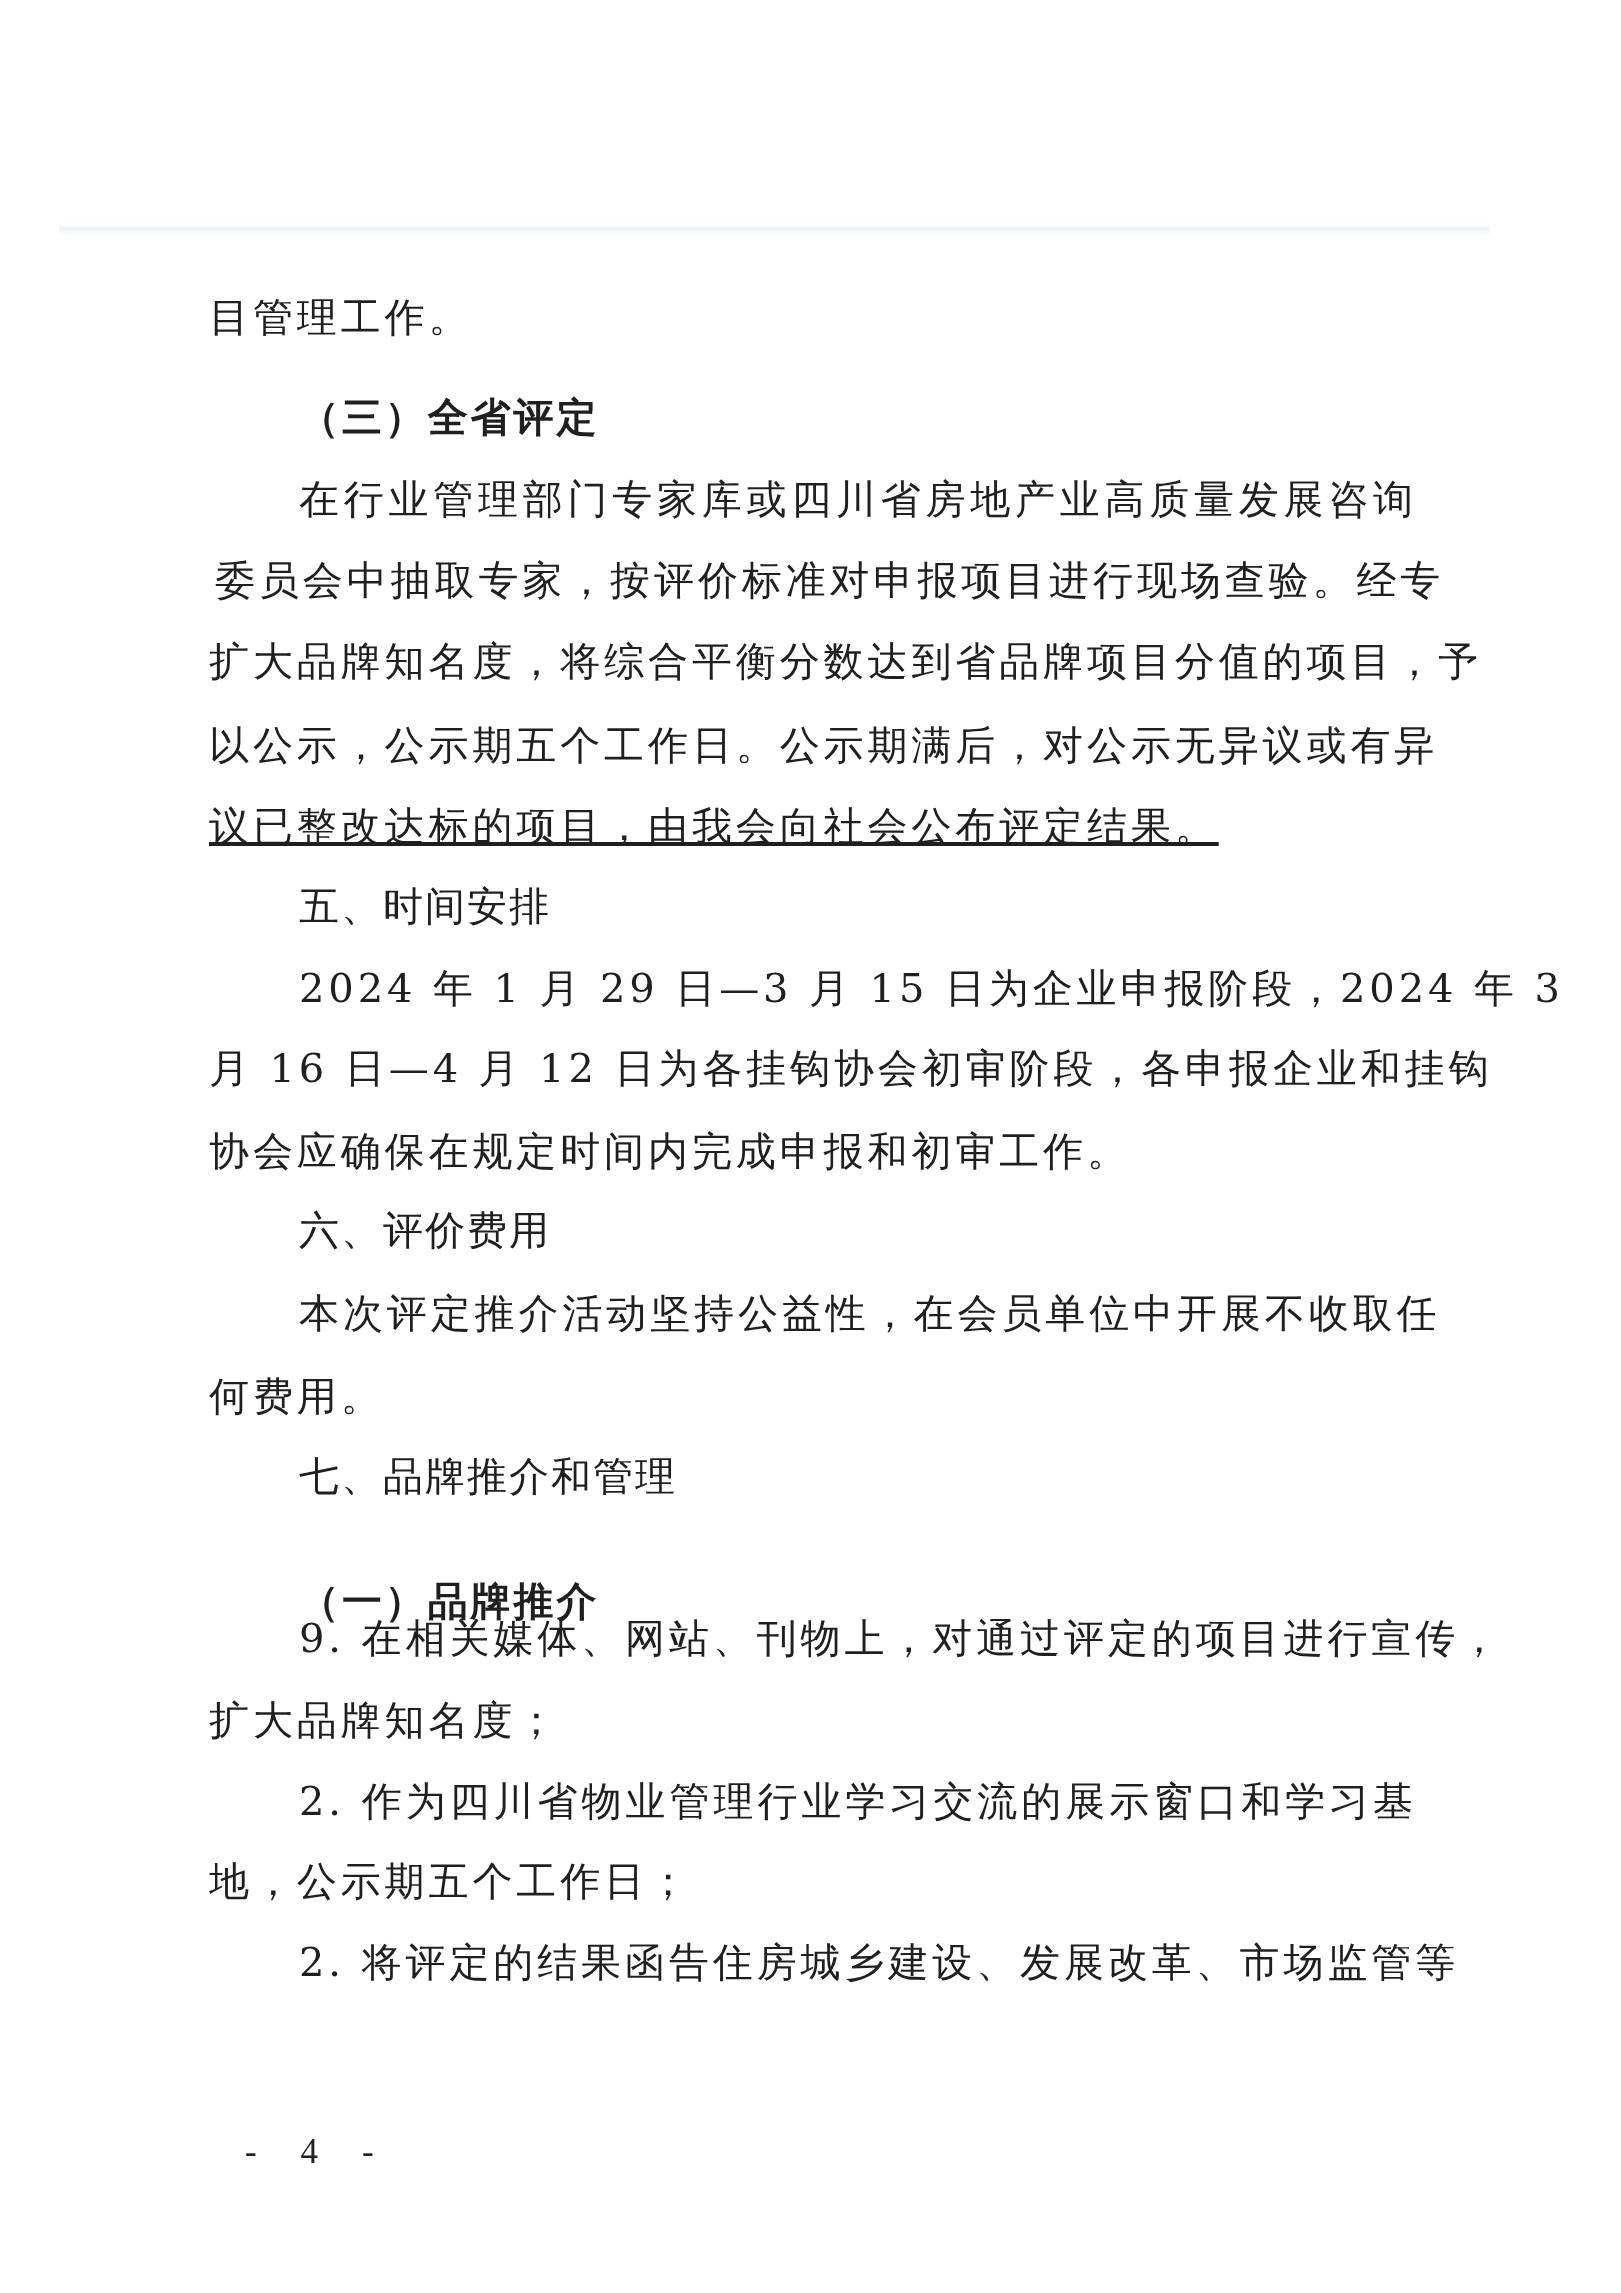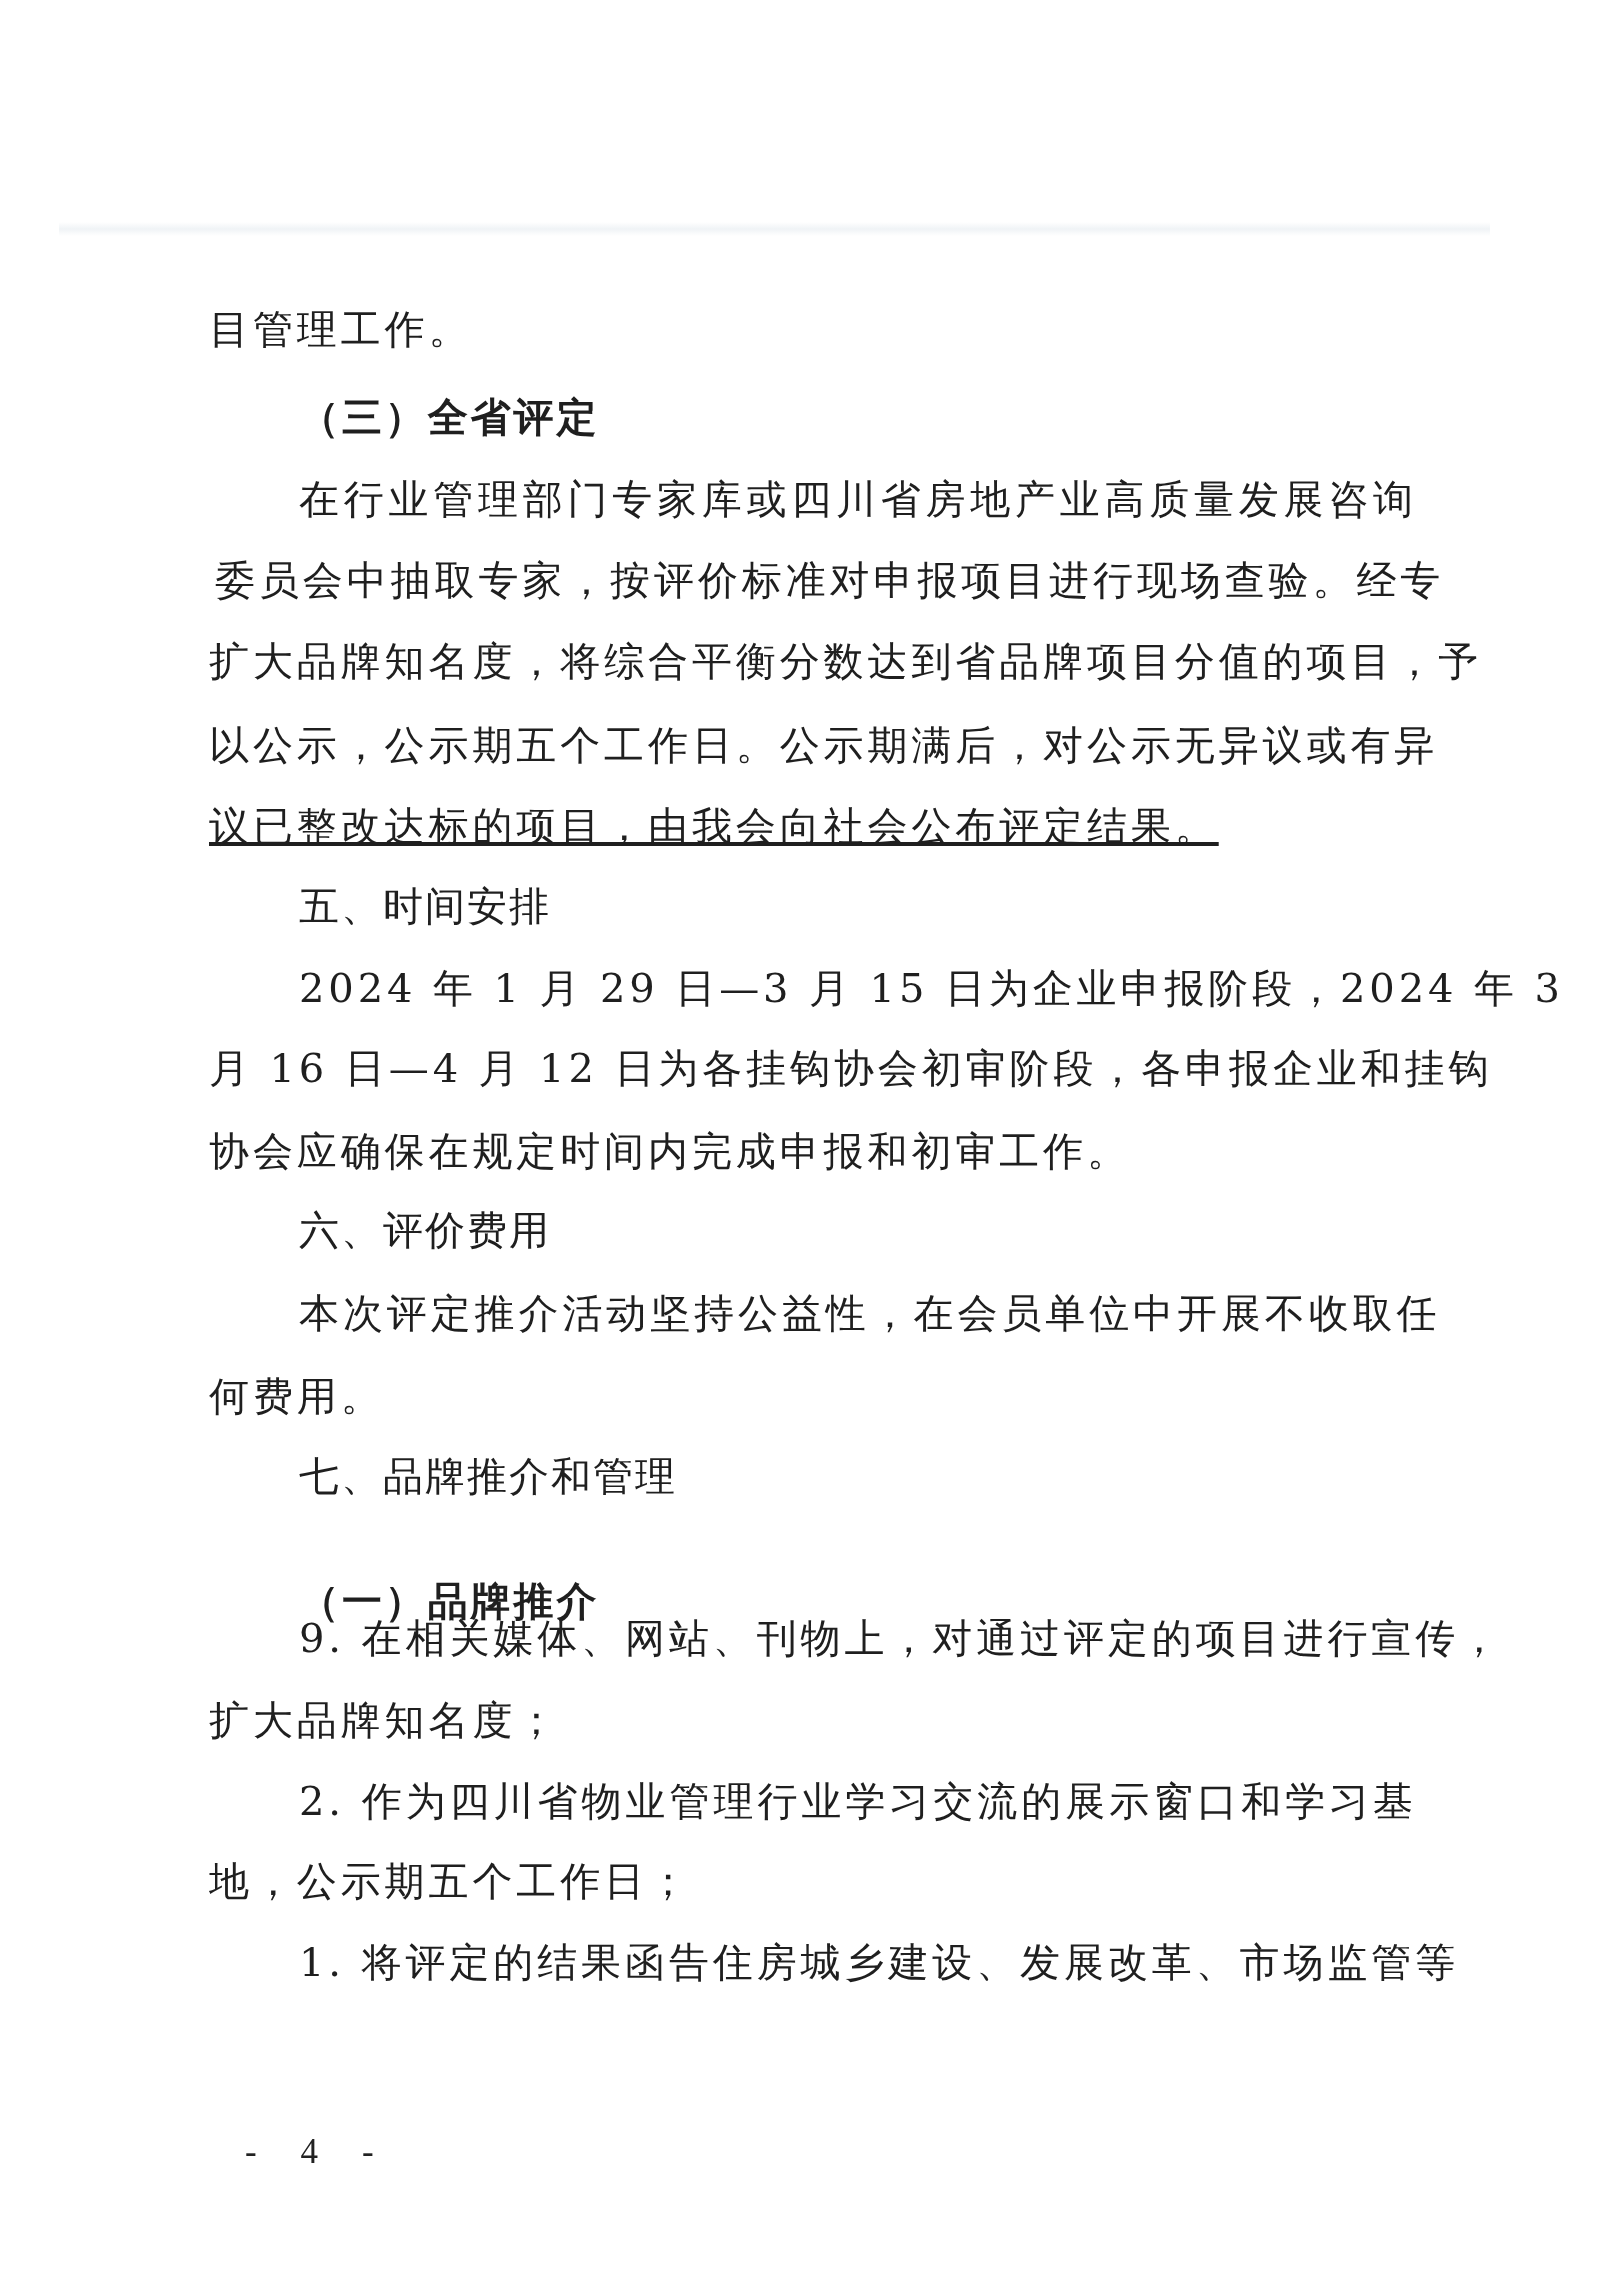--- a/index.html
+++ b/index.html
@@ -63,37 +63,37 @@
       font-family: "Liberation Serif", serif;
       color: #222;
     }
   </style>
 </head>
 <body>
 
 <div class="scan-band"></div>
 
 <div class="page">
-  <div class="line body-cont" style="top: 300px;">目管理工作。</div>
+  <div class="line body-cont" style="top: 288px;">目管理工作。</div>
   <div class="line h2 indent" style="top: 387px;">（三）全省评定</div>
   <div class="line full indent" style="top: 470px;">在行业管理部门专家库或四川省房地产业高质量发展咨询</div>
   <div class="line full" style="top: 551px; margin-left: 6px;">委员会中抽取专家，按评价标准对申报项目进行现场查验。经专</div>
   <div class="line full" style="top: 632px;">扩大品牌知名度，将综合平衡分数达到省品牌项目分值的项目，予</div>
   <div class="line full" style="top: 716px;">以公示，公示期五个工作日。公示期满后，对公示无异议或有异</div>
   <div class="line" style="top: 797px; text-decoration: underline;">议已整改达标的项目，由我会向社会公布评定结果。</div>
   <div class="line h1 indent" style="top: 877px;">五、时间安排</div>
   <div class="line full indent" style="top: 959px;">2024 年 1 月 29 日—3 月 15 日为企业申报阶段，2024 年 3</div>
   <div class="line full" style="top: 1039px;">月 16 日—4 月 12 日为各挂钩协会初审阶段，各申报企业和挂钩</div>
   <div class="line" style="top: 1122px;">协会应确保在规定时间内完成申报和初审工作。</div>
   <div class="line h1 indent" style="top: 1201px;">六、评价费用</div>
   <div class="line full indent" style="top: 1284px;">本次评定推介活动坚持公益性，在会员单位中开展不收取任</div>
   <div class="line" style="top: 1367px;">何费用。</div>
   <div class="line h1 indent" style="top: 1447px;">七、品牌推介和管理</div>
   <div class="line h2 indent" style="top: 1571px; text-align: right;">（一）品牌推介</div>
   <div class="line full indent" style="top: 1609px;">9. 在相关媒体、网站、刊物上，对通过评定的项目进行宣传，</div>
   <div class="line" style="top: 1691px;">扩大品牌知名度；</div>
   <div class="line full indent" style="top: 1772px;">2. 作为四川省物业管理行业学习交流的展示窗口和学习基</div>
   <div class="line" style="top: 1852px;">地，公示期五个工作日；</div>
-  <div class="line full indent" style="top: 1933px;">1. 将评定的结果函告住房城乡建设、发展改革、市场监管等</div>
+  <div class="line full indent" style="top: 1933px;">2. 将评定的结果函告住房城乡建设、发展改革、市场监管等</div>
 </div>
 
 <div class="page-number">- 4 -</div>
 
 
 </body></html>

